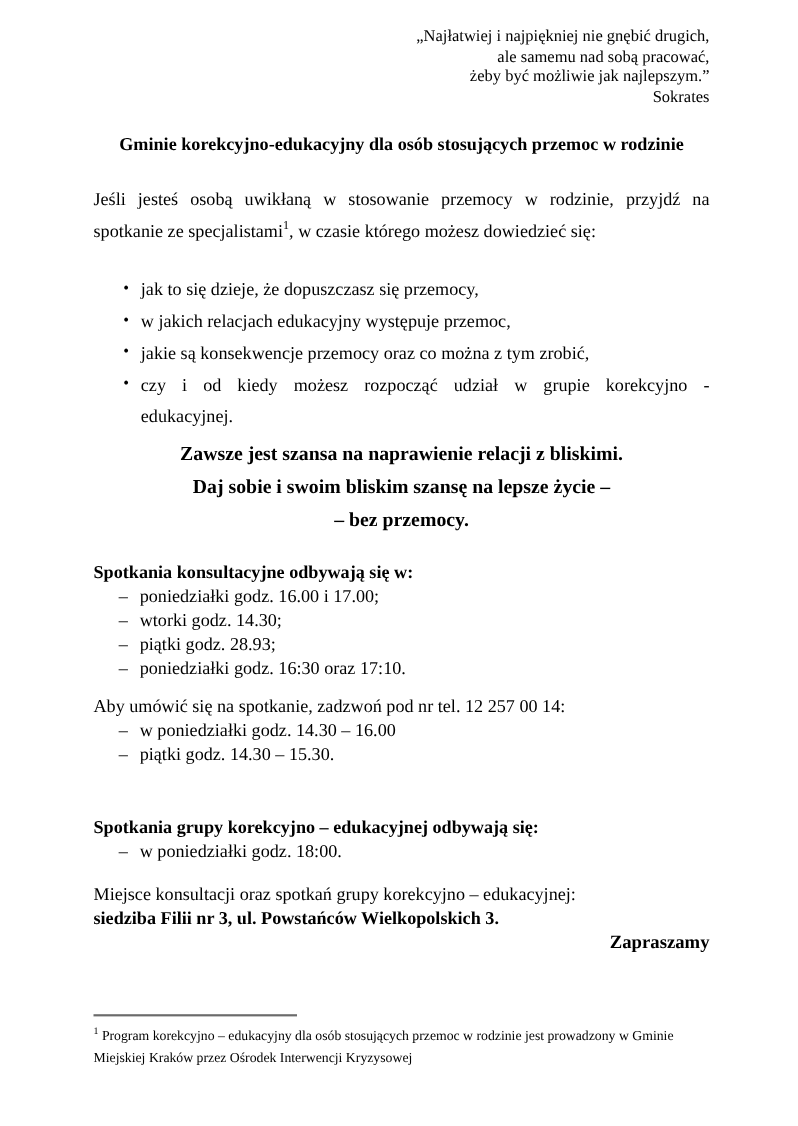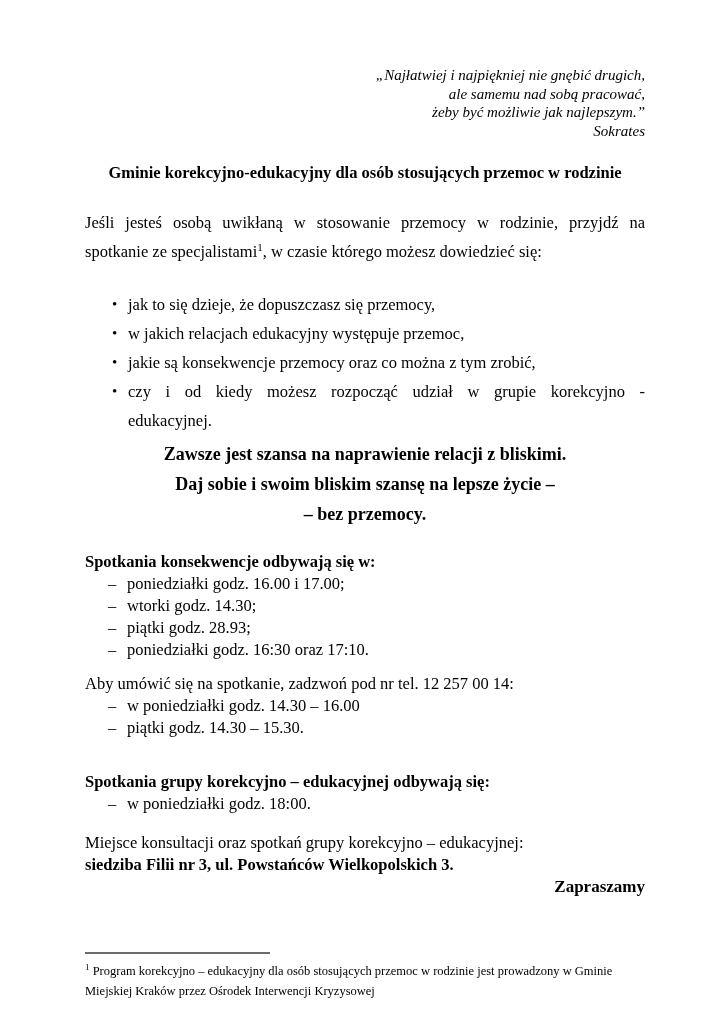--- a/index.html
+++ b/index.html
@@ -12,23 +12,22 @@
     color: #000000;
     font-family: "Liberation Serif", "DejaVu Serif", serif;
     overflow: hidden;
     box-sizing: border-box;
   }
   .content {
     padding: 0 80px 0 85px; 
   }
   
   .quote {
-    padding-top: 66px;
+    padding-top: 24px;
     text-align: right;
-    font-style: italic;
     font-size: 15px;
     line-height: 18.5px;
   }
   
   .title {
     margin: 22px 0 0 0;
     font-size: 16.5px;
     font-weight: bold;
     text-align: center;
     line-height: 22px;
@@ -71,21 +70,21 @@
     line-height: 30px;
   }
   
   .section-heading {
     font-weight: bold;
     font-size: 16.5px;
     line-height: 22px;
   }
   .mt-consult { margin-top: 22px; }
   .mt-phone   { margin-top: 12px; }
-  .mt-group   { margin-top: 32px; }
+  .mt-group   { margin-top: 44px; }
   .plain-line {
     font-size: 16.5px;
     line-height: 22px;
   }
   .dash-list {
     font-size: 16.5px;
     line-height: 22px;
   }
   .dash-item { display: flex; }
   .dash-item .marker {
@@ -162,21 +161,21 @@
         </span>
       </div>
     </div>
 
     <div class="center-block">
       <div>Zawsze jest szansa na naprawienie relacji z bliskimi.</div>
       <div>Daj sobie i swoim bliskim szansę na lepsze życie –</div>
       <div>– bez przemocy.</div>
     </div>
 
-    <div class="section-heading mt-consult">Spotkania konsekwencje odbywają się w:</div>
+    <div class="section-heading mt-consult">Spotkania konsultacyjne odbywają się w:</div>
     <div class="dash-list">
       <div class="dash-item">
         <span class="marker">–</span>
         <span class="dtext">poniedziałki godz. 16.00 i 17.00;</span>
       </div>
       <div class="dash-item">
         <span class="marker">–</span>
         <span class="dtext">wtorki godz. 14.30;</span>
       </div>
       <div class="dash-item">

